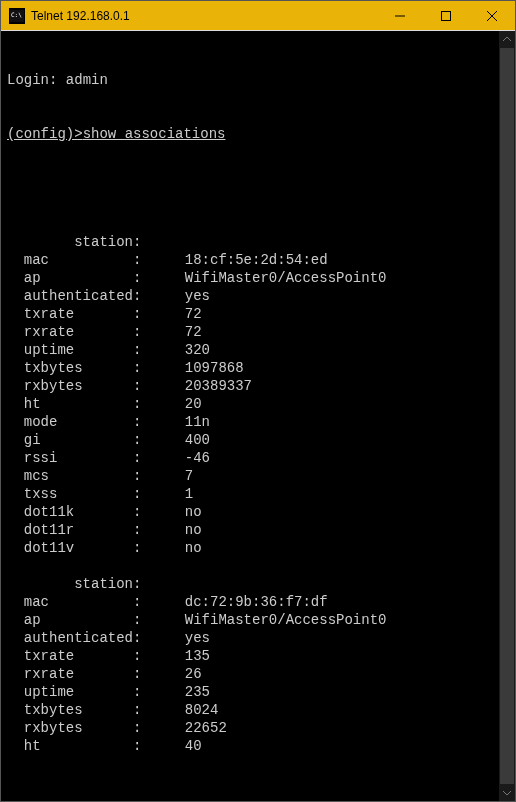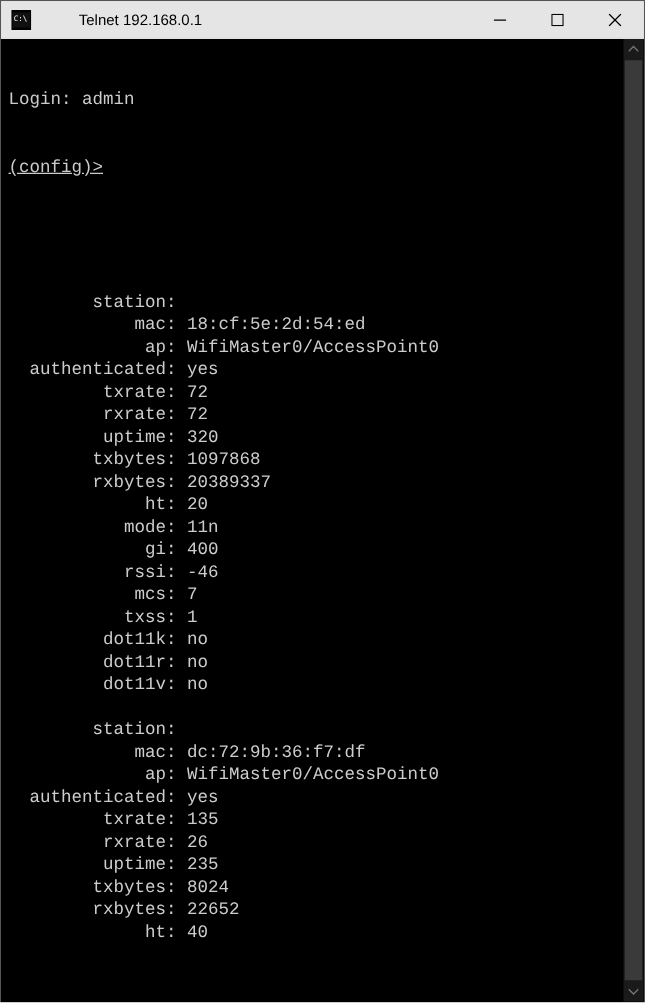--- a/index.html
+++ b/index.html
@@ -1,32 +1,32 @@
 <!DOCTYPE html>
 <html><head>
 <meta charset="utf-8">
 <style>
   * { box-sizing: border-box; margin: 0; padding: 0; }
   html, body { width: 516px; height: 802px; font-family: "Segoe UI", Tahoma, sans-serif; background: #f0f0f0; overflow: hidden; }
   .window { width: 516px; height: 802px; background: #fff; border: 1px solid #555; display: flex; flex-direction: column; }
-  .titlebar { height: 30px; background: #e5e5e5; display: flex; align-items: center; border-bottom: 1px solid #ddd; gap: 32px; }
+  .titlebar { height: 30px; background: #eab308; display: flex; align-items: center; border-bottom: 1px solid #ddd; }
   .title-icon { width: 16px; height: 16px; margin: 0 6px 0 8px; display:inline-flex; align-items:center; justify-content:center;}
   .title-text { flex: 1; font-size: 12px; color: #000; }
   .win-controls { display:flex; }
   .win-btn { width: 46px; height: 30px; display:flex; align-items:center; justify-content:center; }
   .win-btn svg { stroke:#000; }
   .terminal { flex: 1; background: #000; color: #cccccc; font-family: Consolas, "Courier New", monospace; font-size: 14px; line-height: 18px; padding: 4px 21px 4px 6px; white-space: pre; overflow-y: auto; position:relative;}
   .scroll-track { position:absolute; right:0; top:0; bottom:0; width:16px; background:#1a1a1a; display:flex; flex-direction:column;}
   .scroll-arrow { height:16px; display:flex; align-items:center; justify-content:center;}
   .scroll-thumb { flex:1; background:#3a3a3a; margin:1px;}
   .line { min-height:18px; }
   .kv { display:flex; }
-  .k { display:inline-block; width: 15ch; text-align:right; padding-left:2ch;}
+  .k { display:inline-block; width: 15ch; text-align:left; padding-left:2ch;}
   .sep { display:inline-block; width: 2ch; text-align:left;}
-  .v { display:inline-block; }
+  .v { display:inline-block;margin-left:35px; }
   .station-header { padding-left: 8ch; }
   .prompt-line { display:flex;text-decoration:underline; }
   
   .terminal::-webkit-scrollbar{width:0;}
 </style>
 </head>
 <body>
 
 <div class="window">
   <div class="titlebar">
@@ -53,21 +53,21 @@
         <svg width="10" height="10">
             <line x1="0" y1="0" x2="10" y2="10" stroke-width="1"></line>
             <line x1="10" y1="0" x2="0" y2="10" stroke-width="1"></line>
           </svg>
       </div>
     </div>
   </div>
 
   <div class="terminal">
     <div class="line"><span>Login:</span> <span>admin</span></div>
-    <div class="line prompt-line"><span>(config)&gt;</span> </div>
+    <div class="line prompt-line"><span>(config)&gt;</span> <span>show associations</span></div>
     <div class="line"></div>
     <div id="stations-container"><div class="line station-header">station:</div><div class="line kv"><span class="k">mac</span><span class="sep">: </span><span class="v">18:cf:5e:2d:54:ed</span></div><div class="line kv"><span class="k">ap</span><span class="sep">: </span><span class="v">WifiMaster0/AccessPoint0</span></div><div class="line kv"><span class="k">authenticated</span><span class="sep">: </span><span class="v">yes</span></div><div class="line kv"><span class="k">txrate</span><span class="sep">: </span><span class="v">72</span></div><div class="line kv"><span class="k">rxrate</span><span class="sep">: </span><span class="v">72</span></div><div class="line kv"><span class="k">uptime</span><span class="sep">: </span><span class="v">320</span></div><div class="line kv"><span class="k">txbytes</span><span class="sep">: </span><span class="v">1097868</span></div><div class="line kv"><span class="k">rxbytes</span><span class="sep">: </span><span class="v">20389337</span></div><div class="line kv"><span class="k">ht</span><span class="sep">: </span><span class="v">20</span></div><div class="line kv"><span class="k">mode</span><span class="sep">: </span><span class="v">11n</span></div><div class="line kv"><span class="k">gi</span><span class="sep">: </span><span class="v">400</span></div><div class="line kv"><span class="k">rssi</span><span class="sep">: </span><span class="v">-46</span></div><div class="line kv"><span class="k">mcs</span><span class="sep">: </span><span class="v">7</span></div><div class="line kv"><span class="k">txss</span><span class="sep">: </span><span class="v">1</span></div><div class="line kv"><span class="k">dot11k</span><span class="sep">: </span><span class="v">no</span></div><div class="line kv"><span class="k">dot11r</span><span class="sep">: </span><span class="v">no</span></div><div class="line kv"><span class="k">dot11v</span><span class="sep">: </span><span class="v">no</span></div><div class="line"></div><div class="line station-header">station:</div><div class="line kv"><span class="k">mac</span><span class="sep">: </span><span class="v">dc:72:9b:36:f7:df</span></div><div class="line kv"><span class="k">ap</span><span class="sep">: </span><span class="v">WifiMaster0/AccessPoint0</span></div><div class="line kv"><span class="k">authenticated</span><span class="sep">: </span><span class="v">yes</span></div><div class="line kv"><span class="k">txrate</span><span class="sep">: </span><span class="v">135</span></div><div class="line kv"><span class="k">rxrate</span><span class="sep">: </span><span class="v">26</span></div><div class="line kv"><span class="k">uptime</span><span class="sep">: </span><span class="v">235</span></div><div class="line kv"><span class="k">txbytes</span><span class="sep">: </span><span class="v">8024</span></div><div class="line kv"><span class="k">rxbytes</span><span class="sep">: </span><span class="v">22652</span></div><div class="line kv"><span class="k">ht</span><span class="sep">: </span><span class="v">40</span></div></div>
     
     
 
     <div class="scroll-track">
       <div class="scroll-arrow">
         <svg width="8" height="8">
             <polyline points="0,6 4,2 8,6" fill="none" stroke="#777" stroke-width="1"></polyline>
           </svg>

